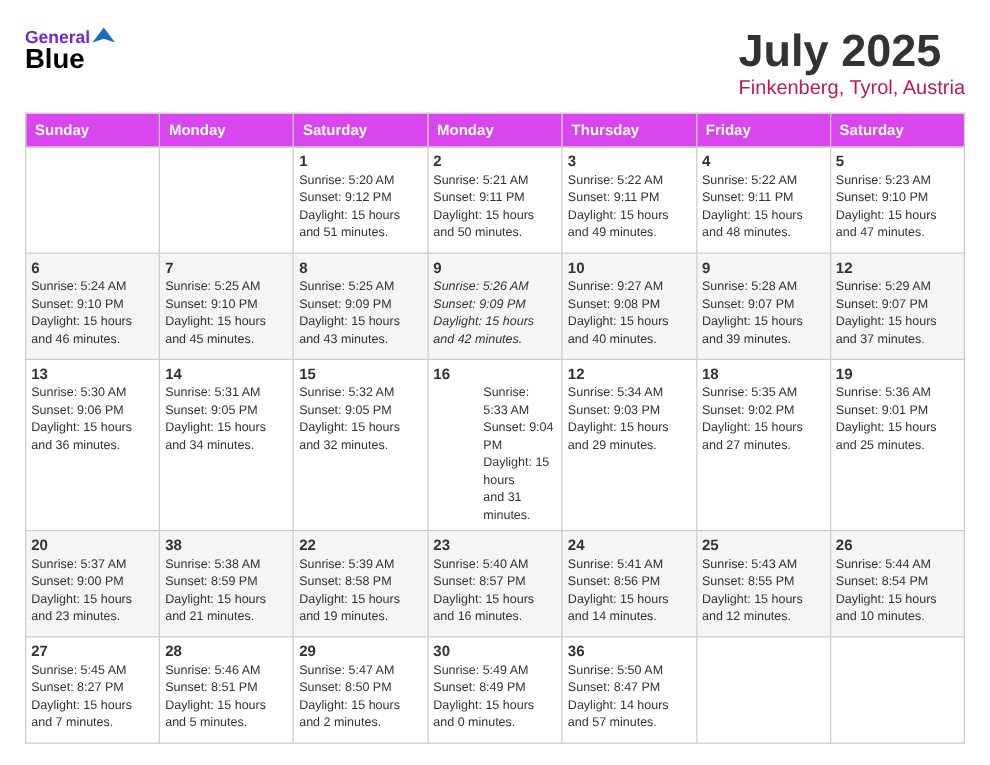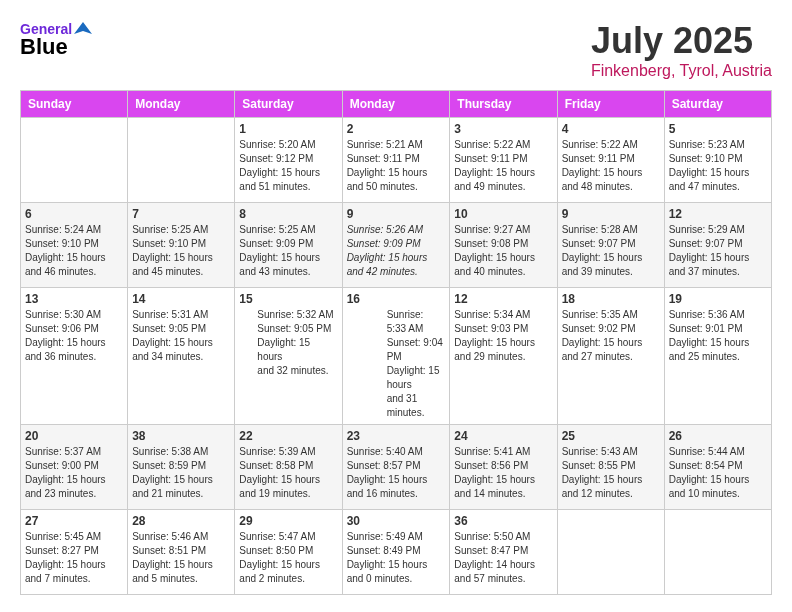--- a/index.html
+++ b/index.html
@@ -210,21 +210,21 @@
         </td>
         <td>
           <span class="day-num">14</span>
           <div class="day-info" style="white-space: pre-line;">Sunrise: 5:31 AM
 Sunset: 9:05 PM
 Daylight: 15 hours
 and 34 minutes.</div>
         </td>
         <td>
           <span class="day-num">15</span>
-          <div class="day-info" style="white-space: pre-line; margin-left: 18px;">Sunrise: 5:32 AM
+          <div class="day-info" style="white-space: pre-line;">Sunrise: 5:32 AM
 Sunset: 9:05 PM
 Daylight: 15 hours
 and 32 minutes.</div>
         </td>
         <td>
           <span class="day-num">16</span>
           <div class="day-info" style="white-space: pre-line; margin-left: 40px;">Sunrise: 5:33 AM
 Sunset: 9:04 PM
 Daylight: 15 hours
 and 31 minutes.</div>

